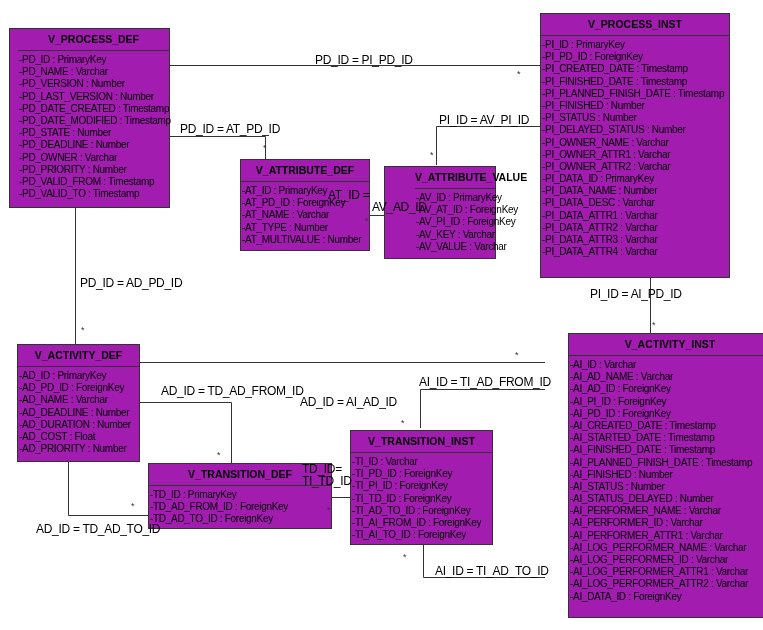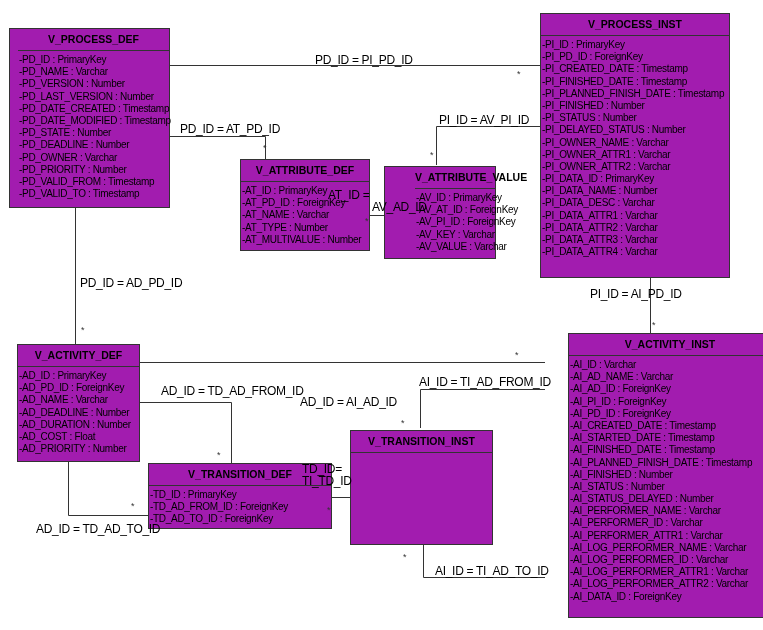--- a/index.html
+++ b/index.html
@@ -127,20 +127,29 @@
   <div class="title">V_TRANSITION_DEF</div>
   <ul>
       <li>-TD_ID : PrimaryKey</li>
       <li>-TD_AD_FROM_ID : ForeignKey</li>
       <li>-TD_AD_TO_ID : ForeignKey</li>
     </ul>
 </div>
 
 <div class="entity" style="left:350px;top:430px;width:143px;height:115px;">
   <div class="title">V_TRANSITION_INST</div>
+  <ul>
+      <li>-TI_ID : Varchar</li>
+      <li>-TI_PD_ID : ForeignKey</li>
+      <li>-TI_PI_ID : ForeignKey</li>
+      <li>-TI_TD_ID : ForeignKey</li>
+      <li>-TI_AD_TO_ID : ForeignKey</li>
+      <li>-TI_AI_FROM_ID : ForeignKey</li>
+      <li>-TI_AI_TO_ID : ForeignKey</li>
+    </ul>
 </div>
 
 <div class="entity" style="left:568px;top:333px;width:204px;height:285px;">
   <div class="title">V_ACTIVITY_INST</div>
   <ul>
       <li>-AI_ID : Varchar</li>
       <li>-AI_AD_NAME : Varchar</li>
       <li>-AI_AD_ID : ForeignKey</li>
       <li>-AI_PI_ID : ForeignKey</li>
       <li>-AI_PD_ID : ForeignKey</li>

